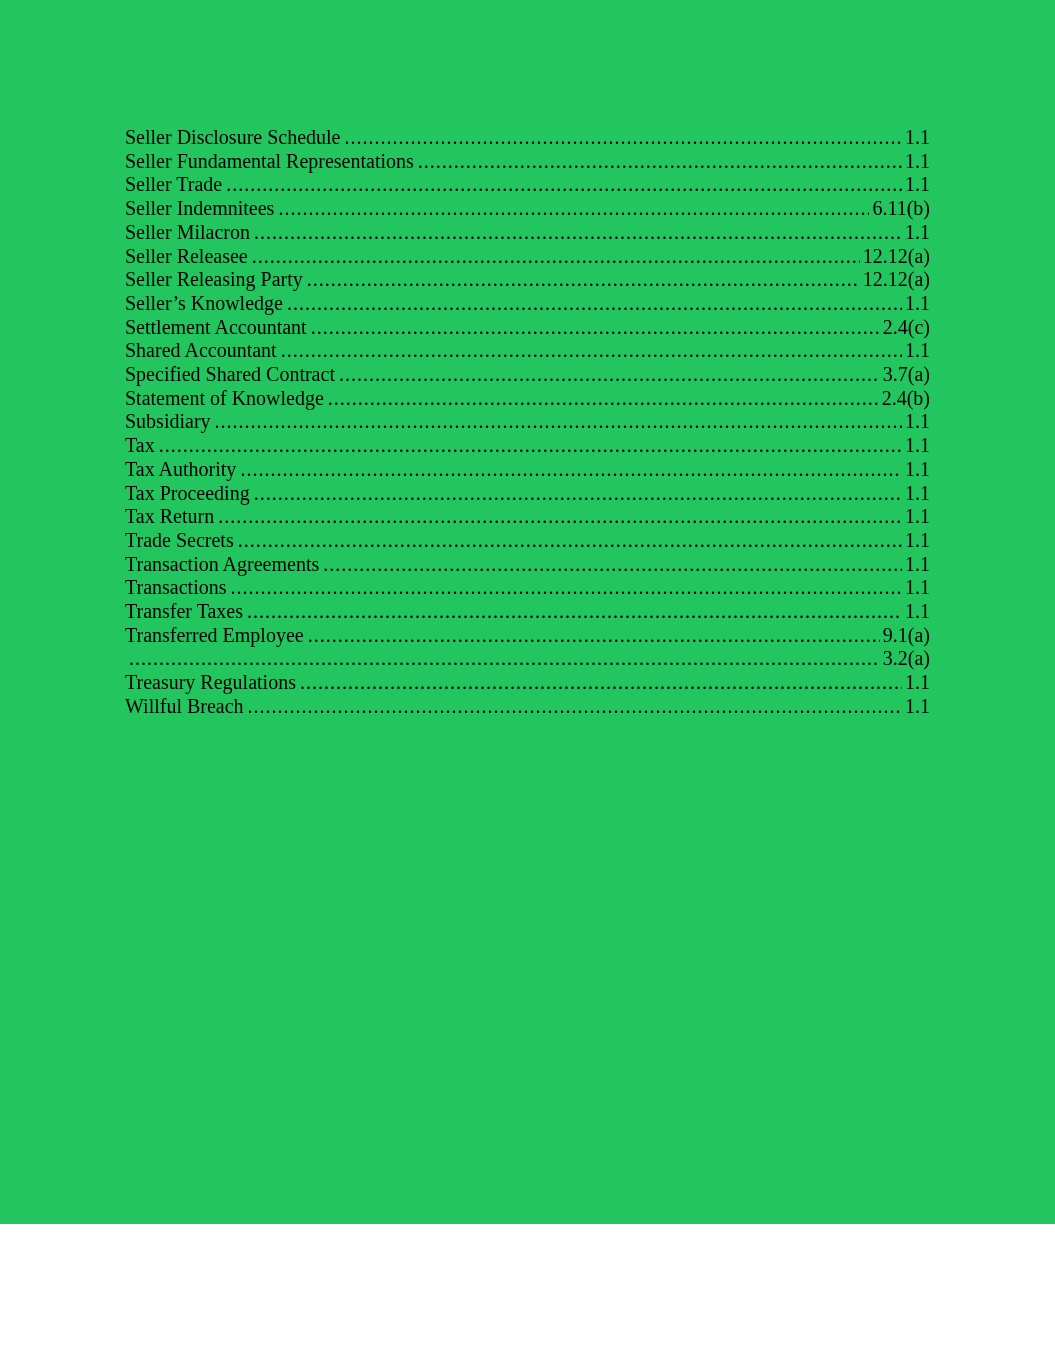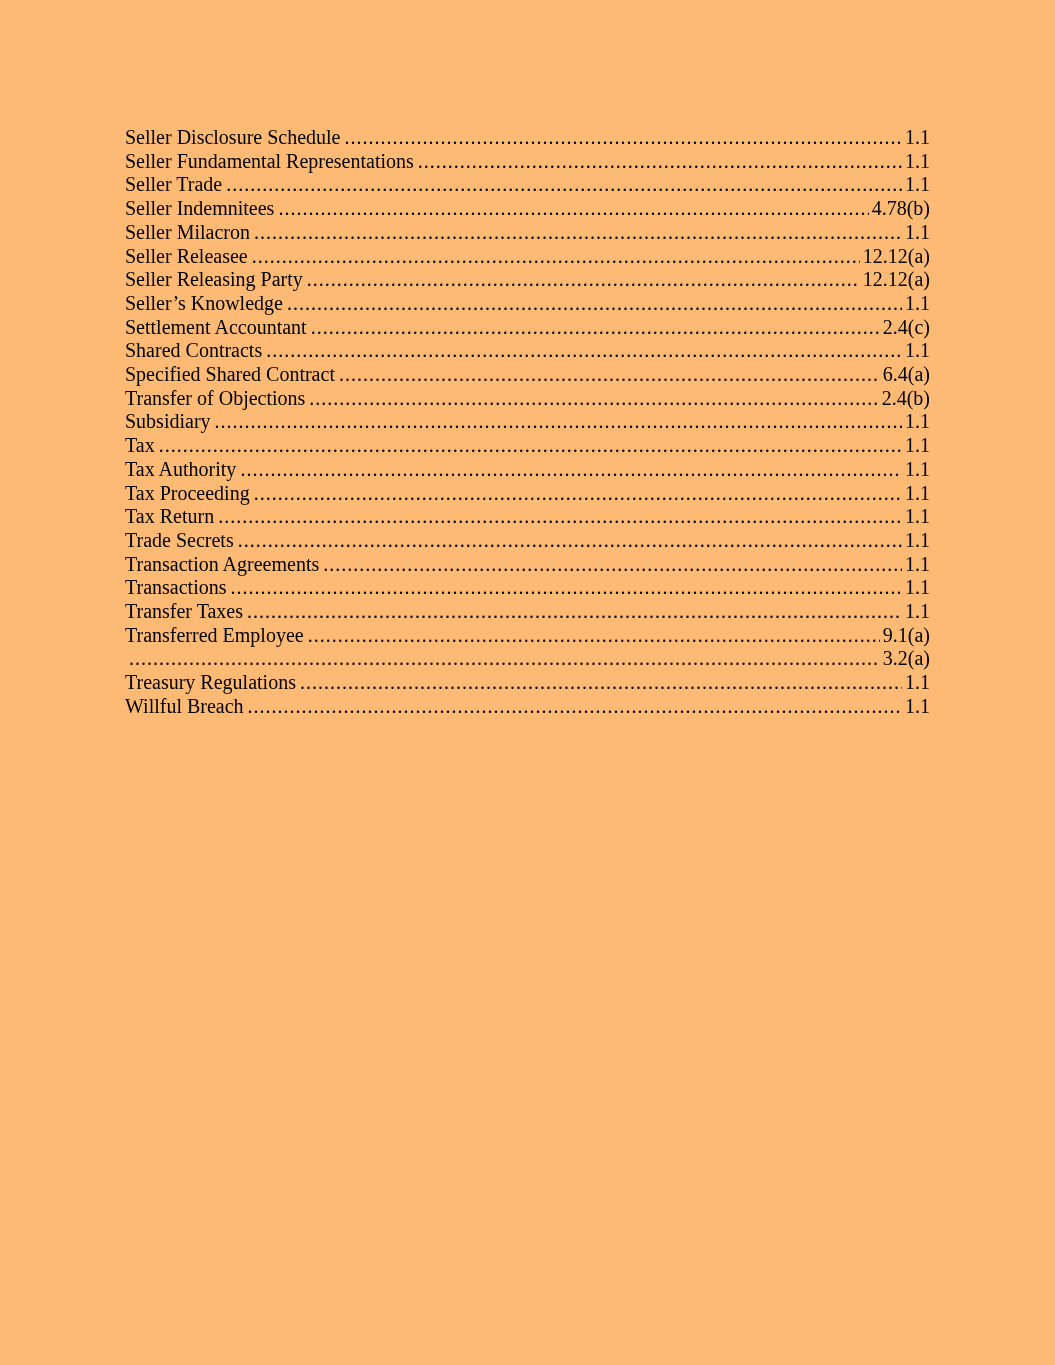--- a/index.html
+++ b/index.html
@@ -3,22 +3,22 @@
 <meta charset="utf-8">
 <style>
   html, body {
     margin: 0;
     padding: 0;
     background: #ffffff;
   }
   .page {
     position: relative;
     width: 1055px;
-    height: 1365px;
-    background: #fdba74;
+    height: 1224px;
+    background: #22c55e;
     overflow: hidden;
     font-family: "Liberation Serif", serif;
     color: #000000;
   }
   .toc {
     position: absolute;
     left: 125px;
     top: 126px;
     width: 805px;
     font-size: 20px;
@@ -65,21 +65,21 @@
 
   <div class="toc-row">
     <span class="toc-term">Seller Trade</span>
     <span class="toc-dots"></span>
     <span class="toc-section">1.1</span>
   </div>
 
   <div class="toc-row">
     <span class="toc-term">Seller Indemnitees</span>
     <span class="toc-dots"></span>
-    <span class="toc-section">4.78(b)</span>
+    <span class="toc-section">6.11(b)</span>
   </div>
 
   <div class="toc-row">
     <span class="toc-term">Seller Milacron</span>
     <span class="toc-dots"></span>
     <span class="toc-section">1.1</span>
   </div>
 
   <div class="toc-row">
     <span class="toc-term">Seller Releasee</span>
@@ -100,33 +100,33 @@
     <span class="toc-section">1.1</span>
   </div>
 
   <div class="toc-row">
     <span class="toc-term">Settlement Accountant</span>
     <span class="toc-dots"></span>
     <span class="toc-section">2.4(c)</span>
   </div>
 
   <div class="toc-row">
-    <span class="toc-term">Shared Contracts</span>
+    <span class="toc-term">Shared Accountant</span>
     <span class="toc-dots"></span>
     <span class="toc-section">1.1</span>
   </div>
 
   <div class="toc-row">
     <span class="toc-term">Specified Shared Contract</span>
     <span class="toc-dots"></span>
-    <span class="toc-section">6.4(a)</span>
-  </div>
-
-  <div class="toc-row">
-    <span class="toc-term">Transfer of Objections</span>
+    <span class="toc-section">3.7(a)</span>
+  </div>
+
+  <div class="toc-row">
+    <span class="toc-term">Statement of Knowledge</span>
     <span class="toc-dots"></span>
     <span class="toc-section">2.4(b)</span>
   </div>
 
 
   <div class="toc-row">
     <span class="toc-term">Subsidiary</span>
     <span class="toc-dots"></span>
     <span class="toc-section">1.1</span>
   </div>

